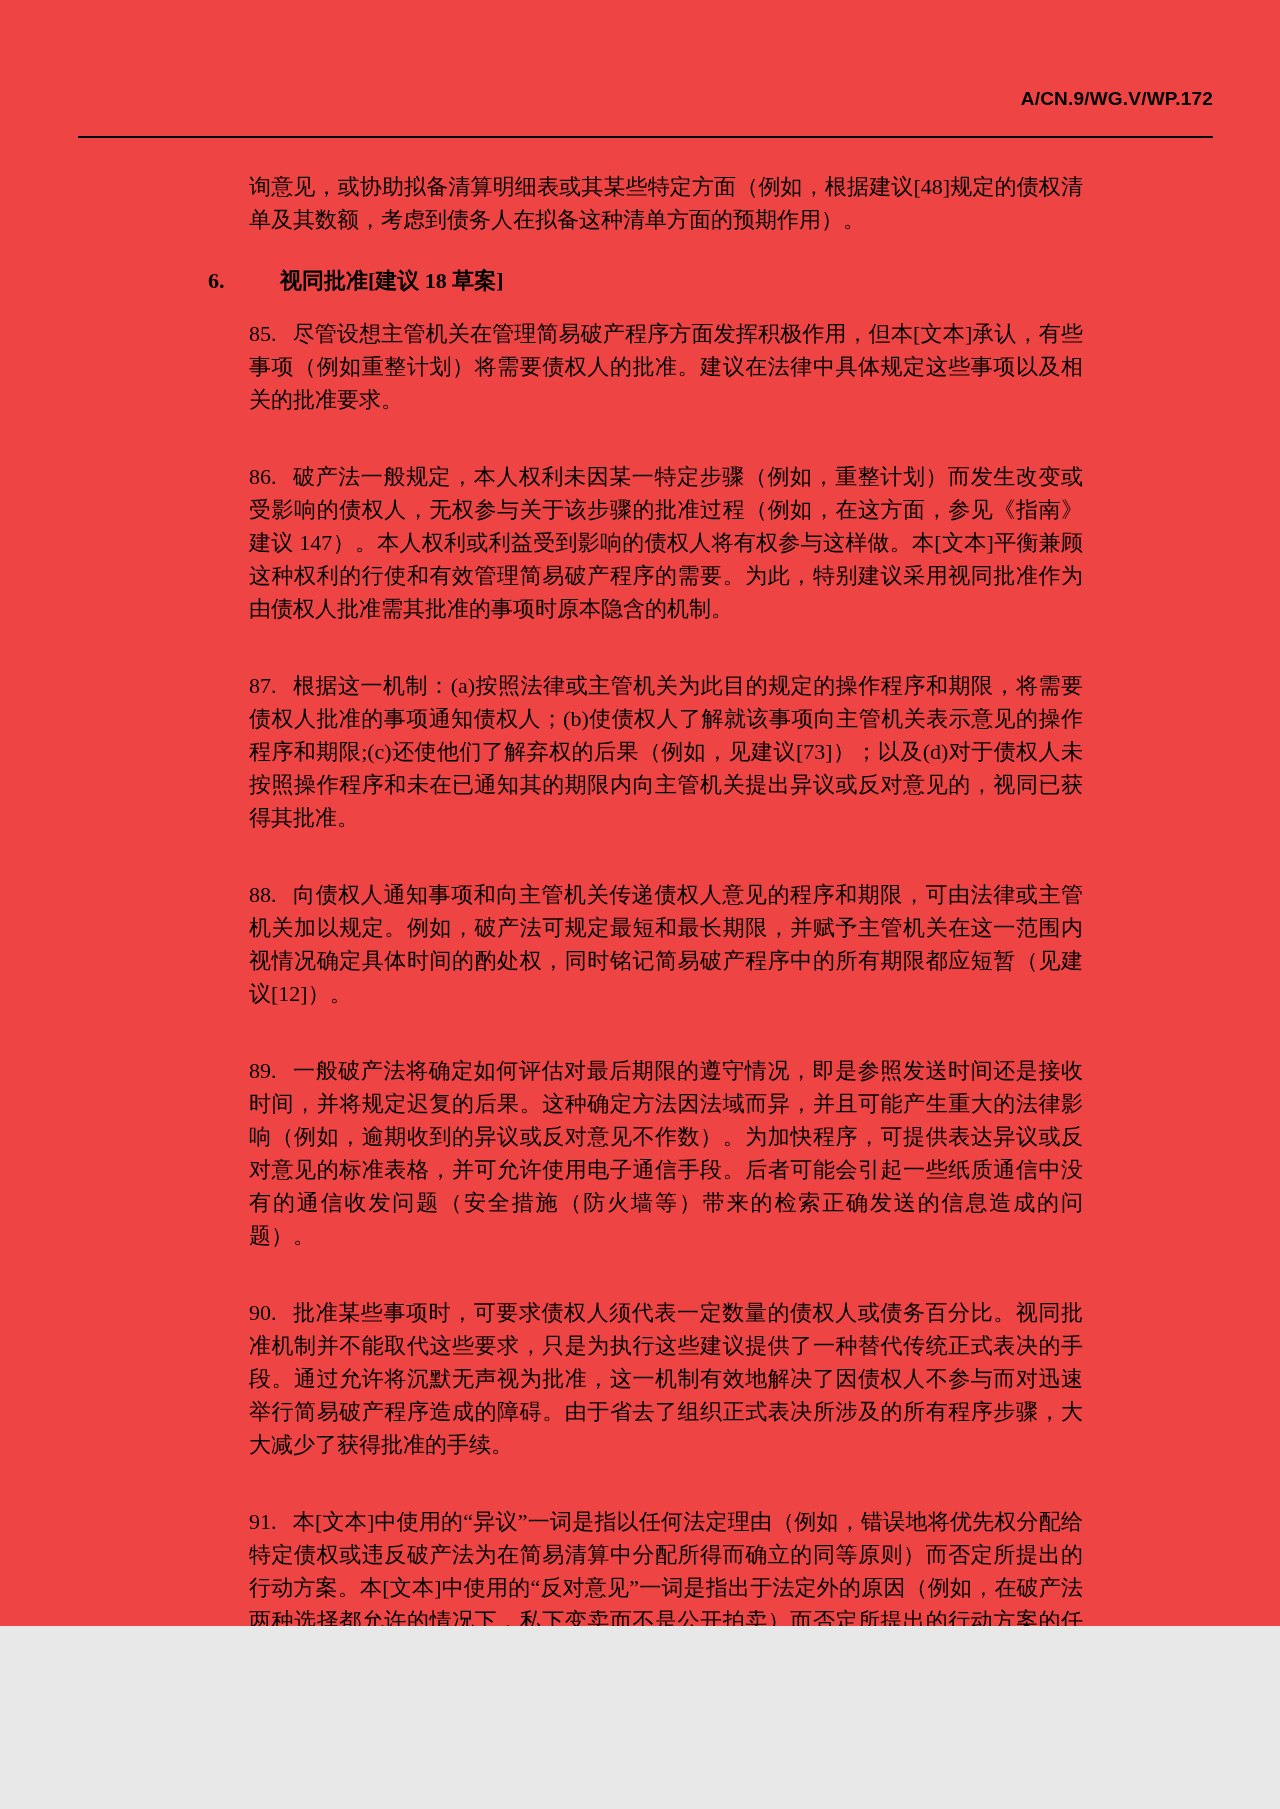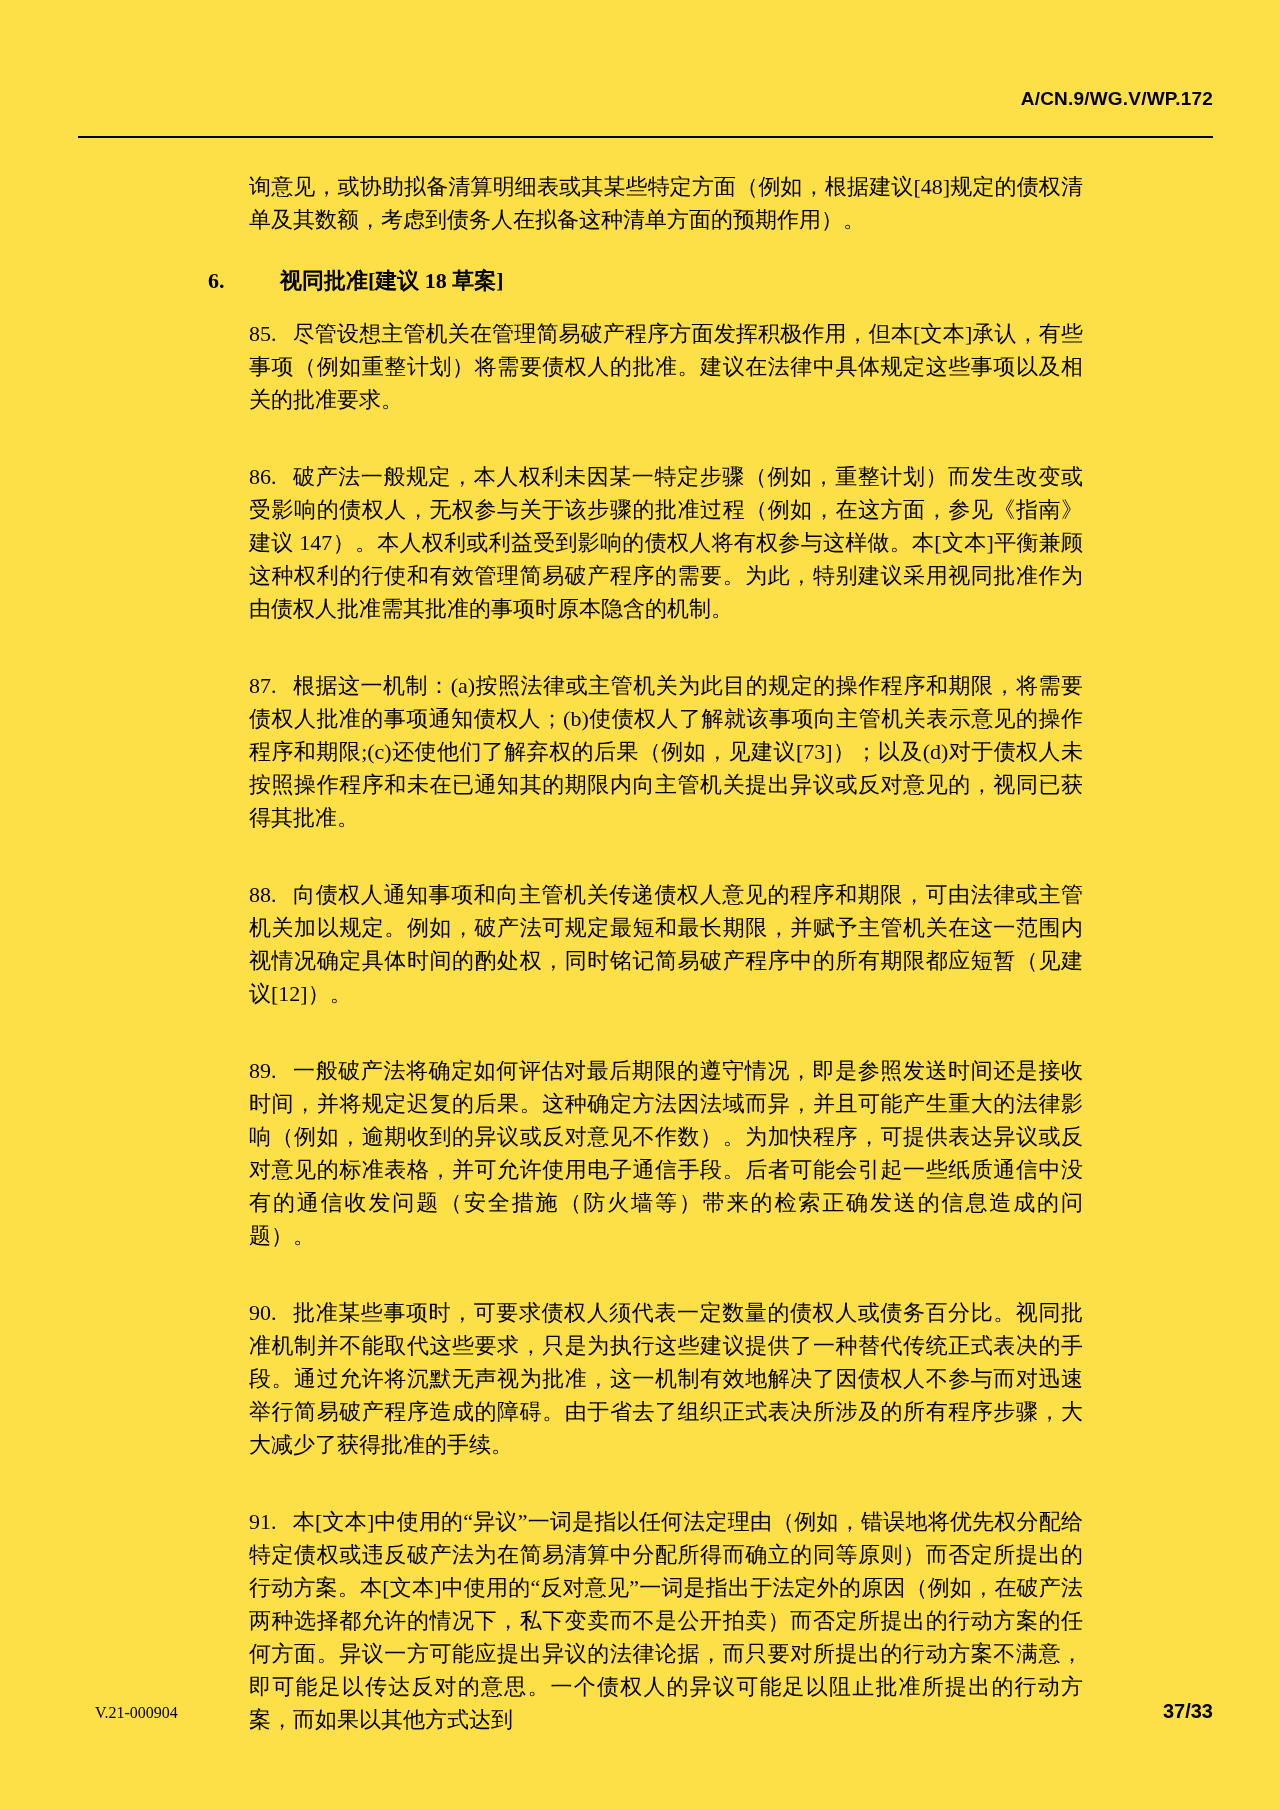--- a/index.html
+++ b/index.html
@@ -1,20 +1,20 @@
 <!DOCTYPE html>
 <html><head>
 <meta charset="utf-8">
 <style>
   html,body { margin:0; padding:0; background:#e8e8e8; }
   .page {
     position:relative;
-    width:1280px; height:1809px;
+    width:1280px; height:1626px;
     margin:0 auto;
-    background:#fde047;
+    background:#ef4444;
     color:#000000;
     font-family:"Liberation Serif","DejaVu Serif",serif;
     overflow:hidden;
   }
   
   .doc-symbol {
     position:absolute;
     top:88px; right:67px;
     font-family:"Liberation Sans","DejaVu Sans",sans-serif;
     font-weight:bold;

